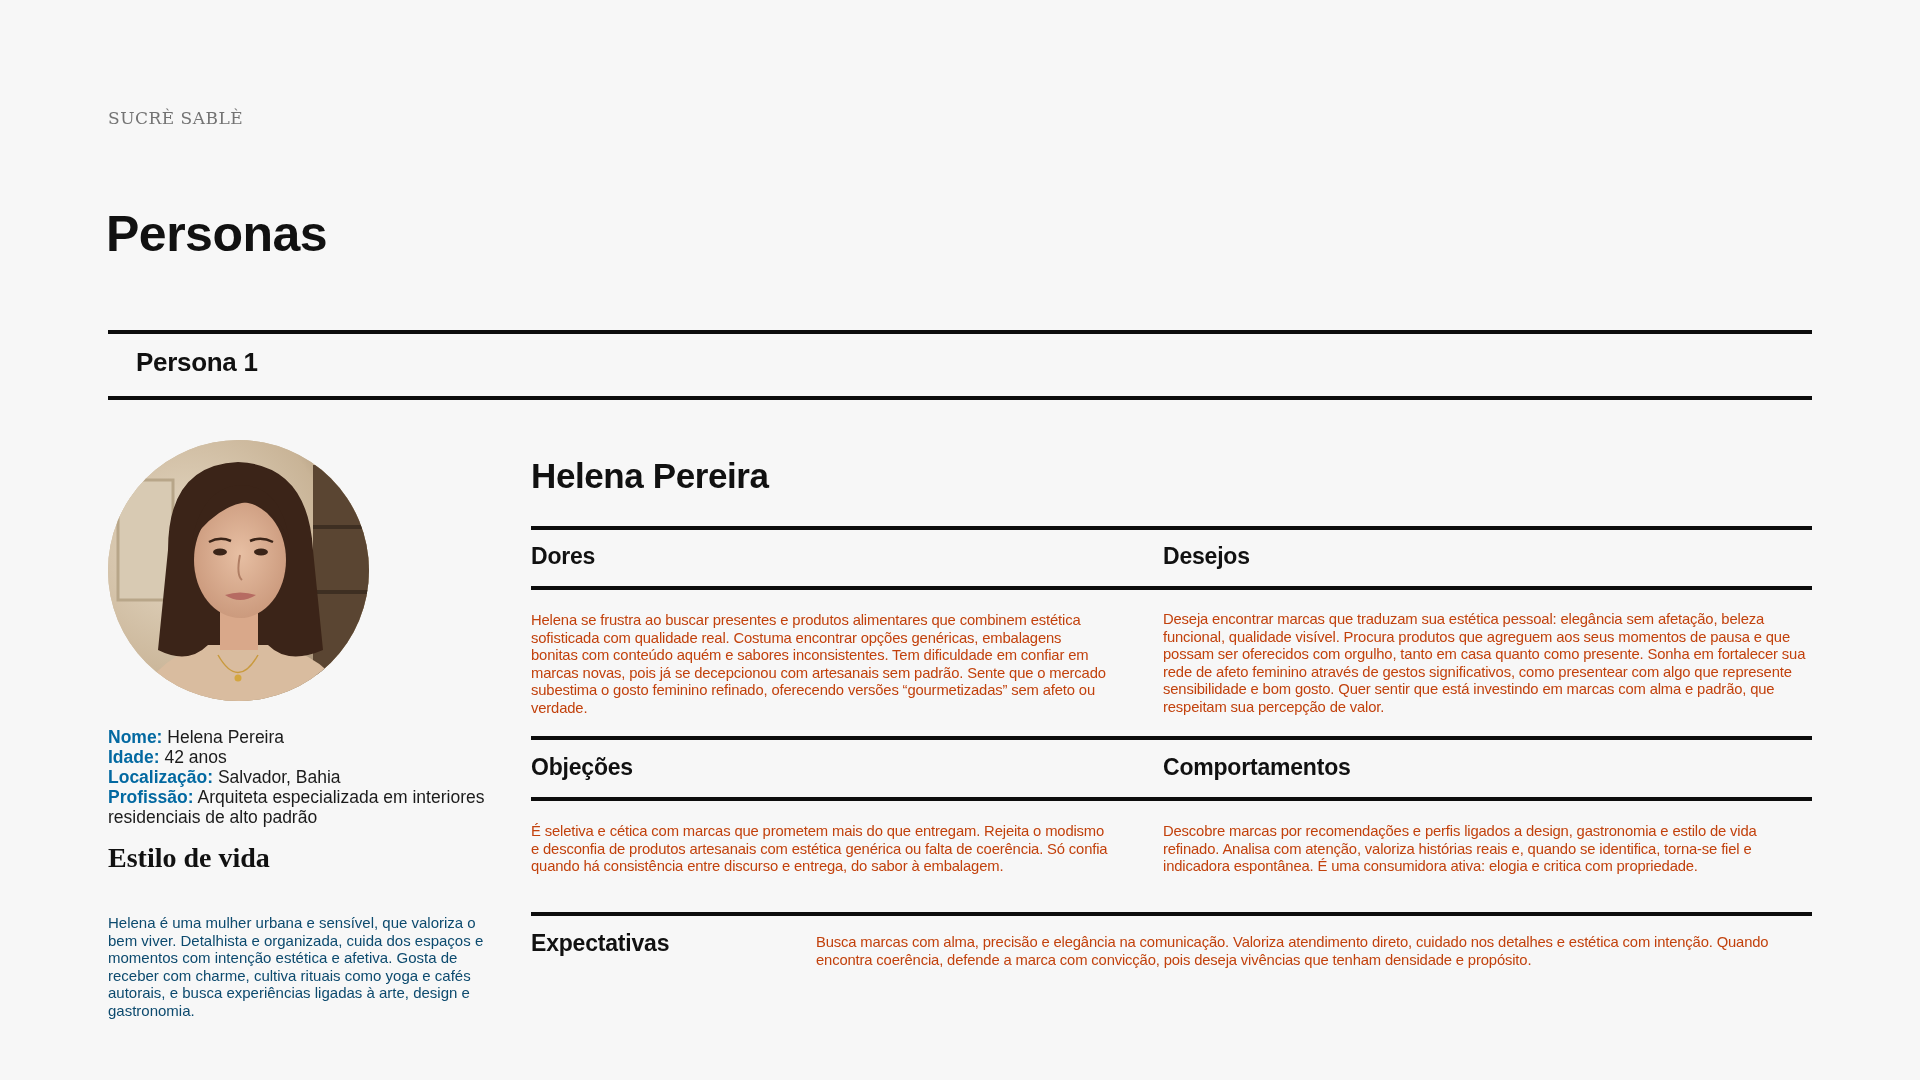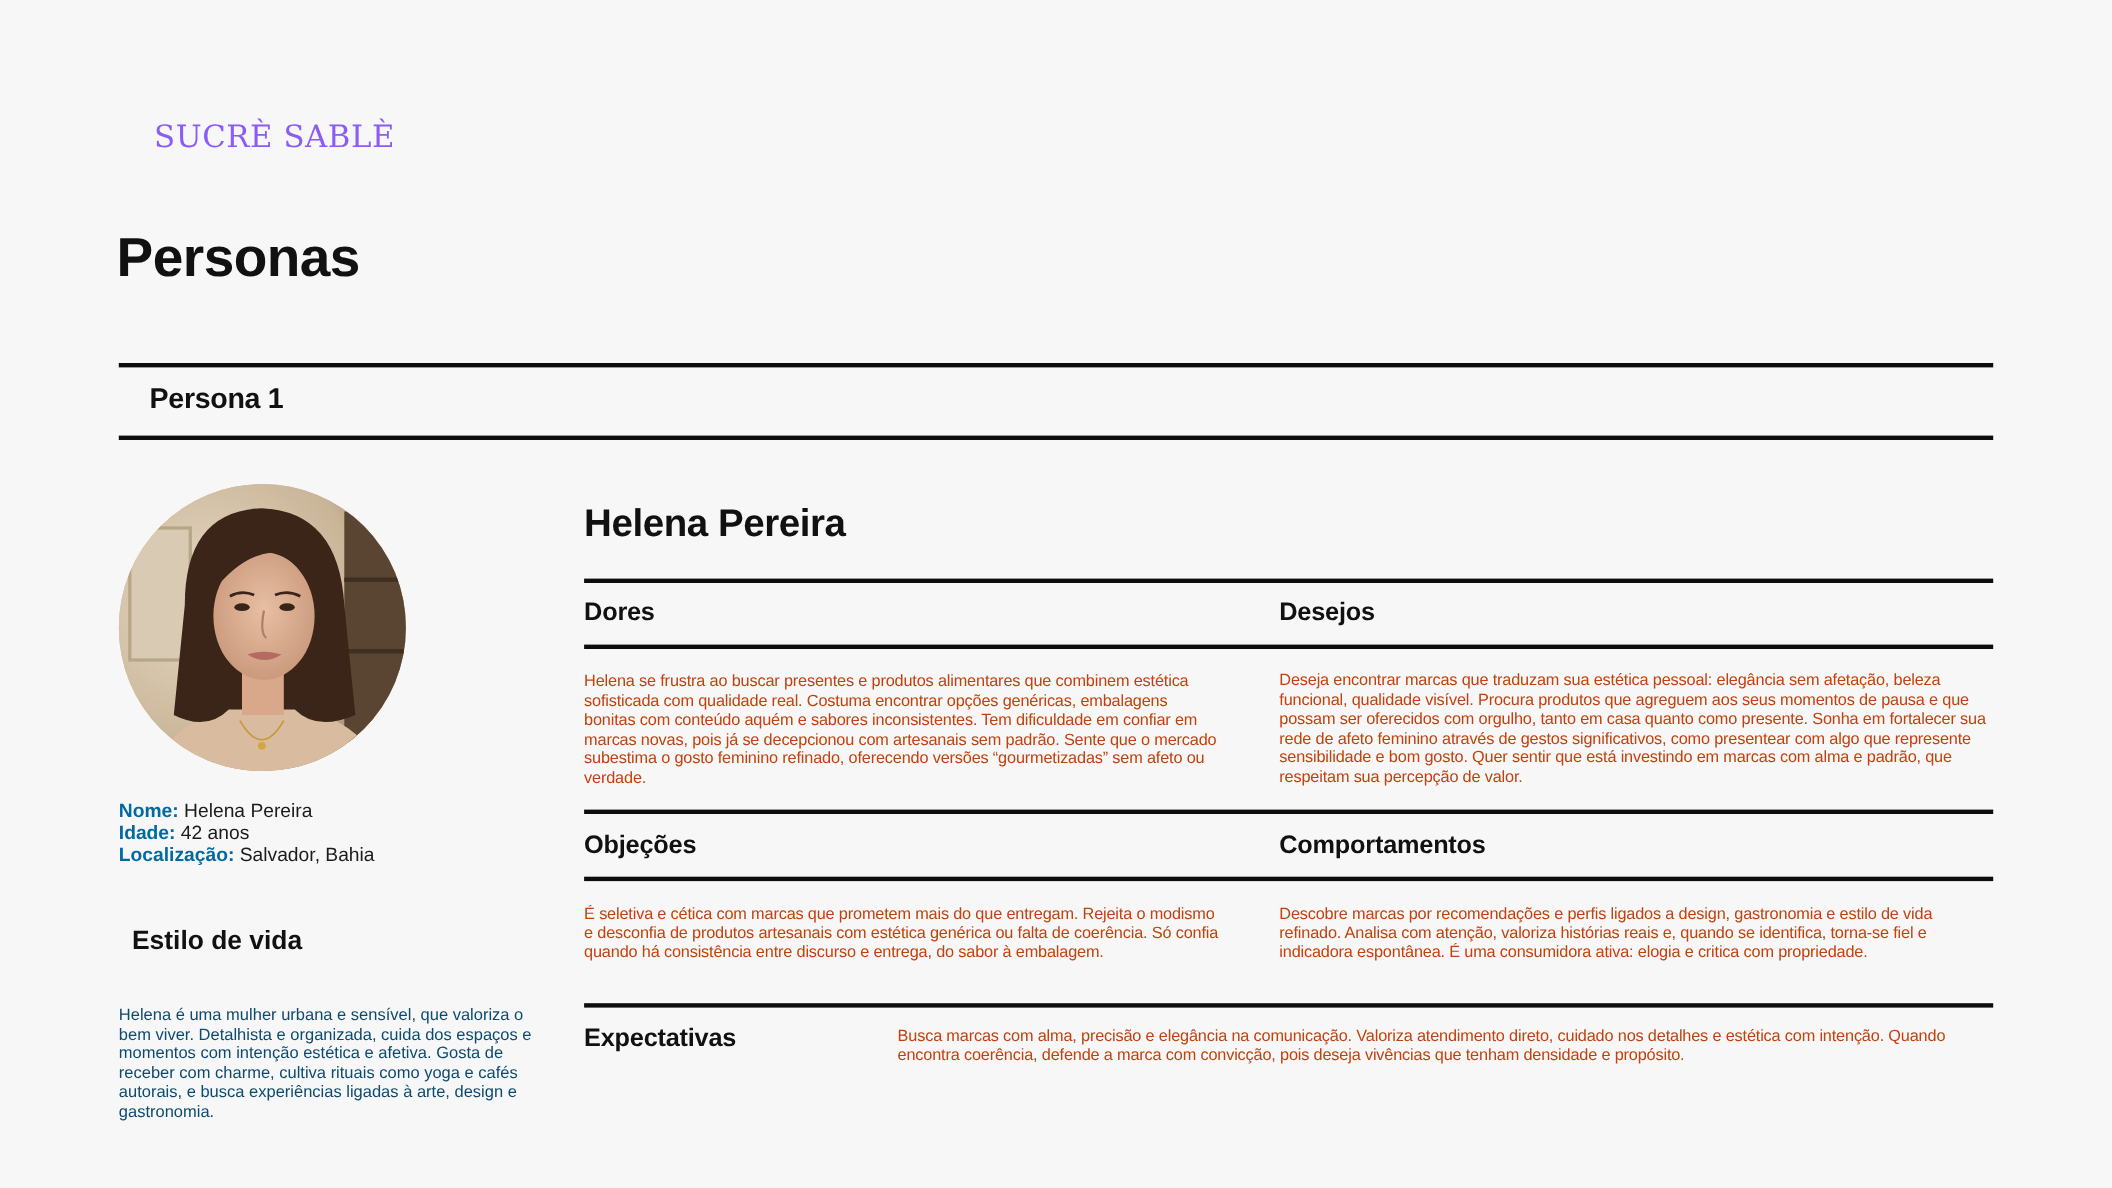--- a/index.html
+++ b/index.html
@@ -7,23 +7,22 @@
   body {
     background: #f7f7f7;
     color: #111;
     font-family: "Liberation Sans", "DejaVu Sans", sans-serif;
     position: relative;
   }
   .abs { position: absolute; }
   .brand {
     left: 108px; top: 108px;
     font-family: "DejaVu Serif", "Liberation Serif", serif;
-    font-size: 28px; letter-spacing: 0.5px; color: #8b5cf6;
+    font-size: 17px; letter-spacing: 0.5px; color: #737373;
     font-weight: normal;
-    margin-left: 32px;
   }
   .page-title {
     left: 106px; top: 205px;
     font-size: 50px; font-weight: bold; letter-spacing: -0.5px;
   }
   .rule { height: 4px; background: #0d0d0d; }
   .section-title {
     left: 108px; top: 347px;
     font-size: 26px; font-weight: bold; letter-spacing: -0.3px; margin-left: 28px;
   }
@@ -31,21 +30,21 @@
     left: 108px; top: 440px; width: 261px; height: 261px;
     border-radius: 50%; overflow: hidden;
     background: #cdbba0;
   }
   .facts {
     left: 108px; top: 727px; width: 380px;
     font-size: 17.5px; line-height: 20px; color: #1b1b1b;
   }
   .facts b { font-weight: bold; color: #0369a1; }
   .lifestyle-title {
-    left: 120px; top: 842px; font-size: 24px; font-weight: bold;
+    left: 108px; top: 842px; font-size: 28px; font-weight: bold; font-family: Liberation Serif, serif;
   }
   .lifestyle-text {
     left: 108px; top: 914px; width: 380px;
     font-size: 15px; line-height: 17.5px; color: #0c4a6e;
   }
   .persona-name {
     left: 531px; top: 456px;
     font-size: 35px; font-weight: bold; letter-spacing: -0.4px;
   }
   .block-title { font-size: 23px; font-weight: bold; letter-spacing: -0.2px; }
@@ -105,20 +104,21 @@
 
     <path d="M110 215 Q130 250 150 215" stroke="#c99a3e" stroke-width="1.5" fill="none"></path>
     <circle cx="130" cy="238" r="3.5" fill="#d4a640"></circle>
   </svg>
 </div>
 
 <div class="abs facts">
   <div><b>Nome:</b> <span>Helena Pereira</span></div>
   <div><b>Idade:</b> <span>42 anos</span></div>
   <div><b>Localização:</b> <span>Salvador, Bahia</span></div>
+  <div><b>Profissão:</b> <span>Arquiteta especializada em interiores residenciais de alto padrão</span></div>
 </div>
 
 <h3 class="abs lifestyle-title">Estilo de vida</h3>
 <p class="abs lifestyle-text">Helena é uma mulher urbana e sensível, que valoriza o bem viver. Detalhista e organizada, cuida dos espaços e momentos com intenção estética e afetiva. Gosta de receber com charme, cultiva rituais como yoga e cafés autorais, e busca experiências ligadas à arte, design e gastronomia.</p>
 
 <h2 class="abs persona-name">Helena Pereira</h2>
 
 <div class="abs rule" style="left:531px; top:526px; width:1281px;"></div>
 <h3 class="abs block-title" style="left:531px; top:543px;">Dores</h3>
 <h3 class="abs block-title" style="left:1163px; top:543px;">Desejos</h3>

